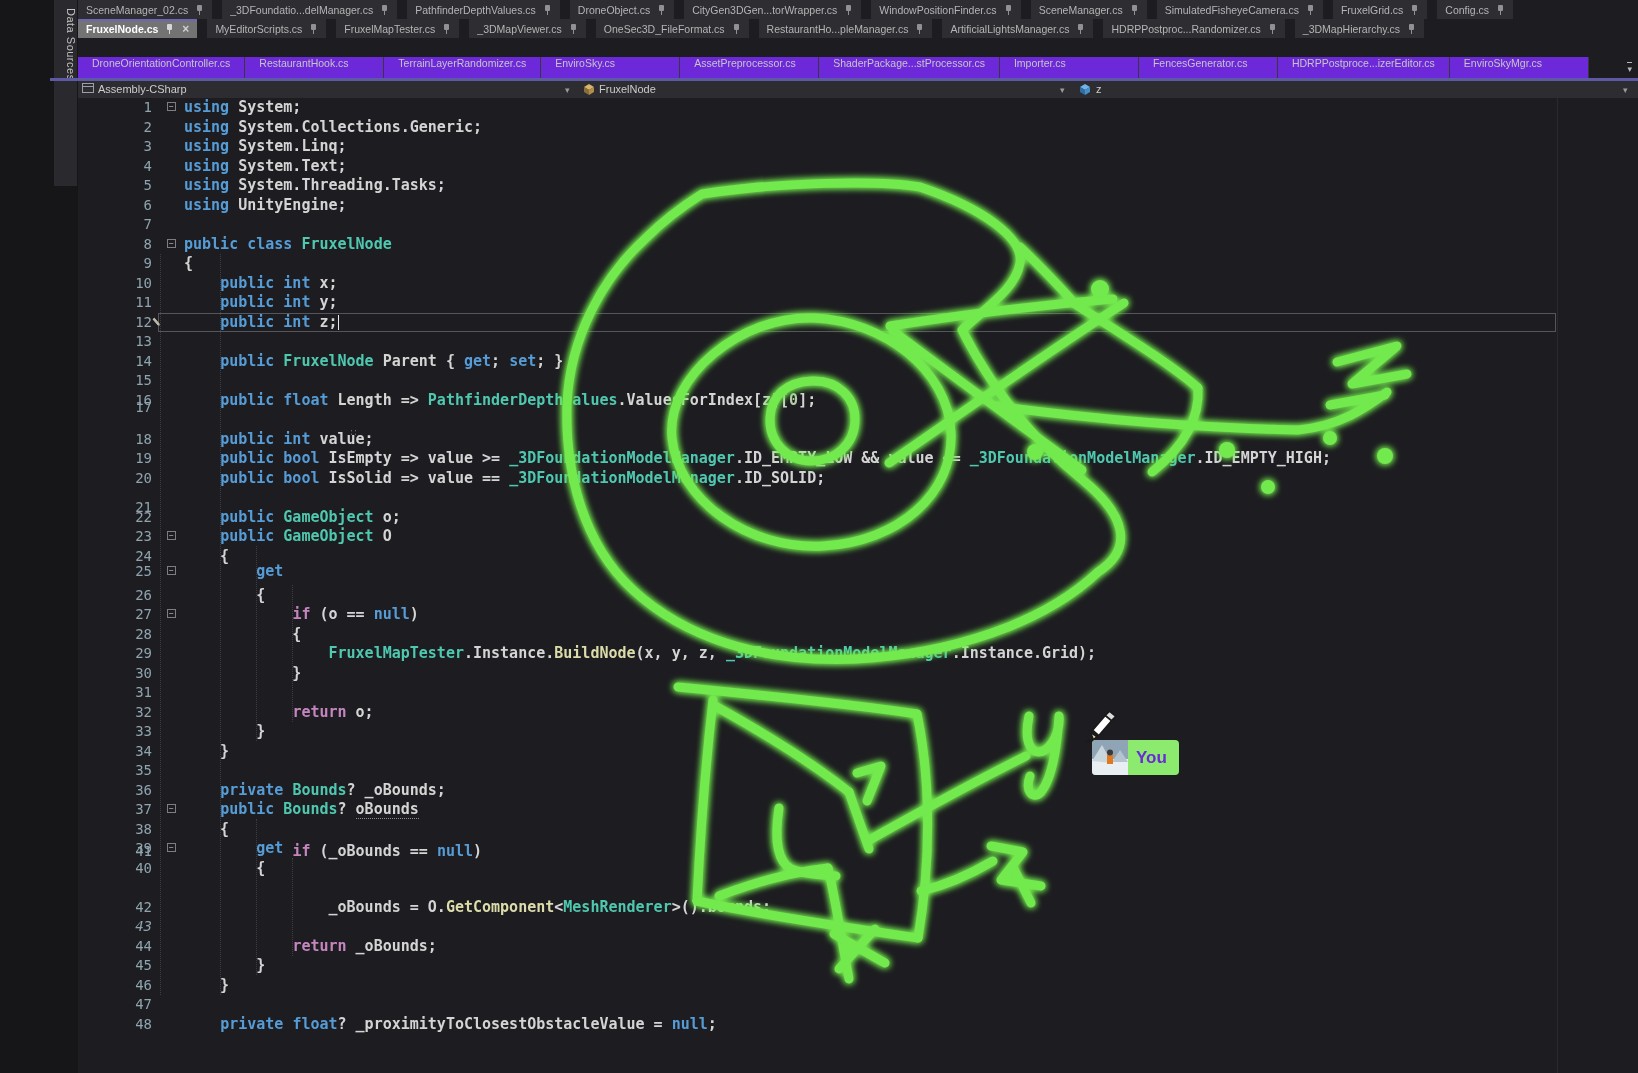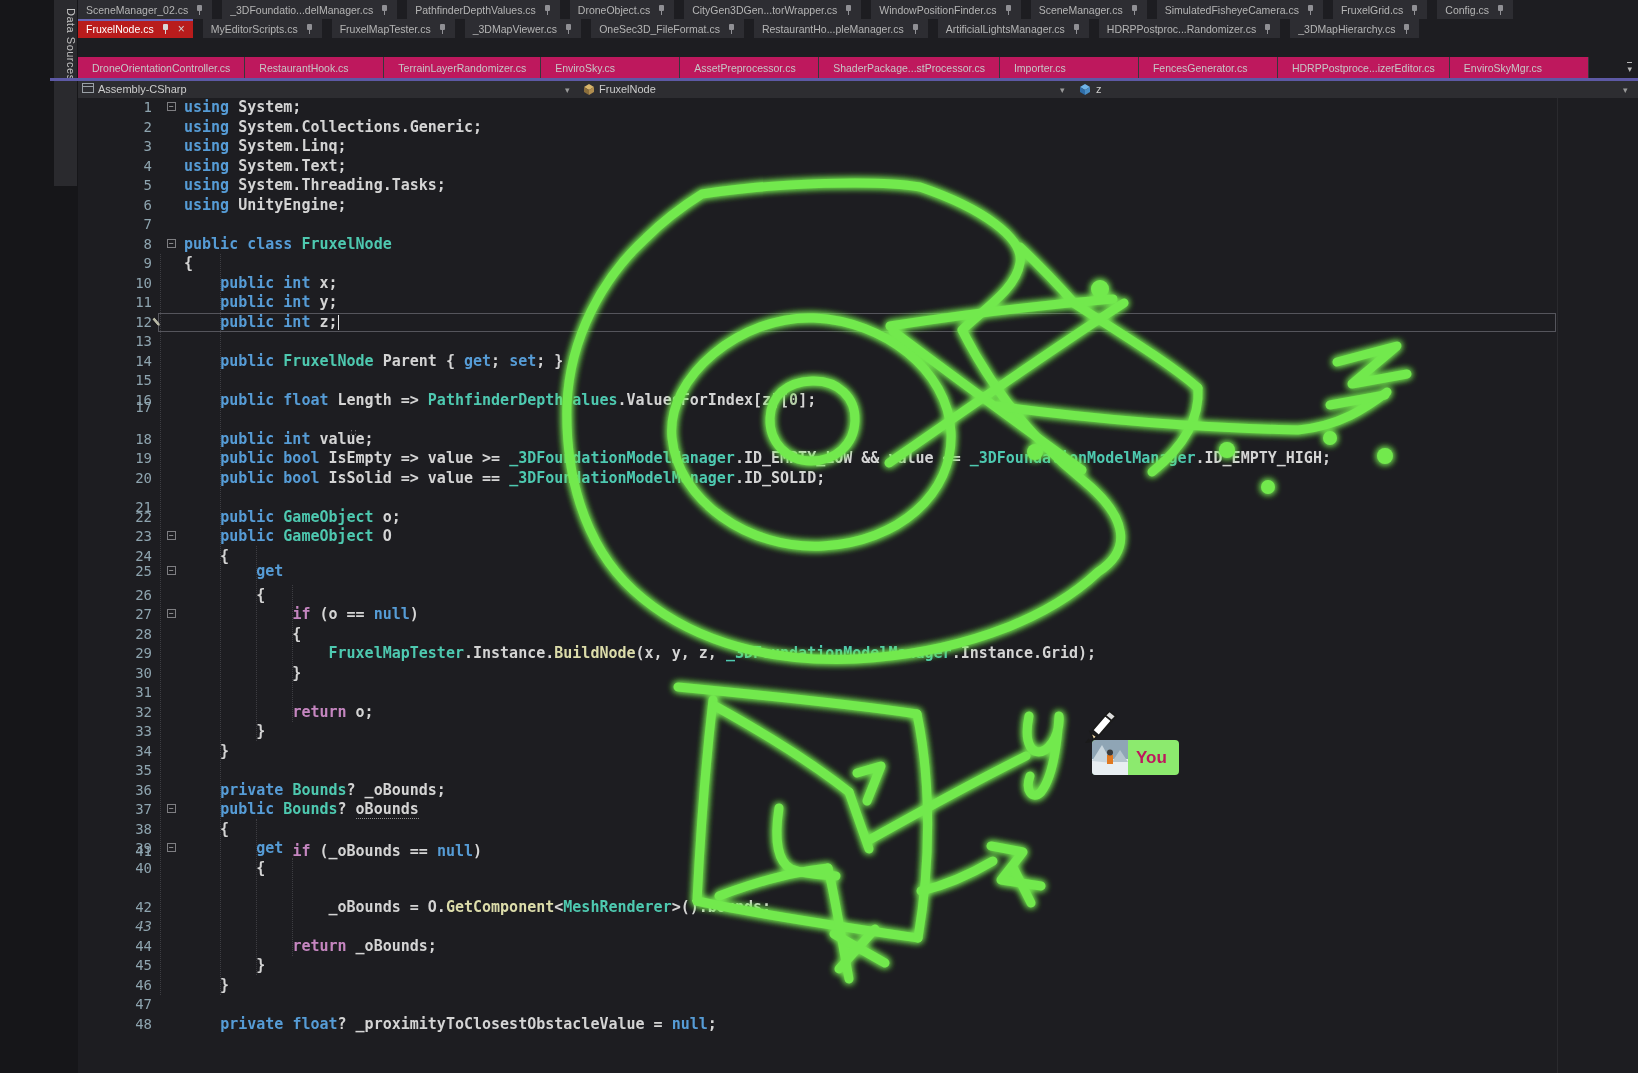--- a/index.html
+++ b/index.html
@@ -9,29 +9,29 @@
   #left-rail{position:absolute;left:0;top:0;width:78px;height:1073px;background:#161619;}
   #vtab{position:absolute;left:54px;top:0;width:23px;height:186px;background:#2a2a2e;
         color:#c2c2c2;font-size:11px;writing-mode:vertical-rl;text-orientation:mixed;
         padding-top:8px;box-sizing:border-box;letter-spacing:.5px;}
   
   .tabrow{position:absolute;left:78px;right:0;height:19px;background:#1d1d21;display:flex;
           align-items:stretch;overflow:hidden;}
   #row1{top:0}#row2{top:19px}#row3{top:38px}
   .tab{display:flex;align-items:center;background:#2d2d32;color:#b5b5b5;font-size:10.5px;
        padding:0 8px;margin-right:10px;white-space:nowrap;cursor:default;}
-  .tab.active{background:#b91c1c;color:#fff;font-weight:normal;box-shadow:inset 0 2px 0 #6b67b5;}
+  .tab.active{background:#737373;color:#fff;font-weight:bold;box-shadow:inset 0 2px 0 #6b67b5;}
   .pin{display:inline-block;width:9px;height:11px;margin-left:7px;position:relative;}
   .pin::before{content:"";position:absolute;left:2px;top:1px;width:5px;height:6px;background:#909095;border-radius:1px;}
   .pin::after{content:"";position:absolute;left:4px;top:7px;width:1px;height:4px;background:#909095;}
   .tab.active .pin::before,.tab.active .pin::after{background:#d6d6d6;}
   .closex{margin-left:8px;font-size:12px;color:#d0d0d0;line-height:1;}
   
   #row4{position:absolute;left:78px;right:0;top:57px;height:21px;background:#1d1d21;display:flex;overflow:hidden;}
-  #row4 .gtab{display:flex;align-items:center;background:#be185d;color:#c6c6c6;font-size:10.5px;
+  #row4 .gtab{display:flex;align-items:flex-start;background:#6d28d9;color:#c6c6c6;font-size:10.5px;
        padding:0 14px;border-right:1px solid #37373c;white-space:nowrap;min-width:110px;}
   .overflow-btn{position:absolute;right:6px;top:4px;color:#b8b8b8;font-size:9px;border-top:1px solid #b8b8b8;line-height:10px;padding-top:1px;}
   #purple-line{position:absolute;left:50px;right:0;top:78px;height:3px;background:#5d59a5;}
   
   #breadcrumb{position:absolute;left:78px;right:0;top:81px;height:17px;background:#2d2d31;color:#cccccc;font-size:11px;}
   #breadcrumb span{position:absolute;top:2px;}
   .bc-caret{color:#9a9a9a;font-size:9px;}
   .bc-proj-ico{position:absolute;left:4px;top:3px;width:12px;height:10px;border:1px solid #9aa0a6;box-sizing:border-box;}
   .bc-proj-ico::before{content:"";position:absolute;left:0;top:2px;right:0;height:1px;background:#9aa0a6;}
   
@@ -48,21 +48,21 @@
   .tk-u{color:#d4d4d4;border-bottom:1px dotted #8f8f8f;}
   #curline{position:absolute;left:158px;top:312.5px;width:1398px;height:19.5px;border:1px solid #55555c;box-sizing:border-box;}
   #caret{position:absolute;left:337px;top:315px;width:1.5px;height:15px;background:#e8e8e8;}
   .guide{position:absolute;width:0;border-left:1px dotted #3d3d42;}
   #editor-right-line{position:absolute;left:1557px;top:98px;bottom:0;width:1px;background:#2a2a2e;}
   #caret-artifact{position:absolute;left:350px;top:428px;color:#8b8b8b;font-size:9px;transform:rotate(90deg);letter-spacing:1px;}
   
   #ann{position:absolute;left:0;top:0;pointer-events:none;}
   
   #you-label{position:absolute;left:1092px;top:740px;height:35px;border-radius:4px;display:flex;align-items:center;overflow:hidden;}
-  #you-text{font-size:17px;font-weight:bold;color:#be185d;padding:0 12px 0 8px;}
+  #you-text{font-size:17px;font-weight:bold;color:#6d28d9;padding:0 12px 0 8px;}
   #pencil-cursor{position:absolute;left:1083px;top:708px;}
 </style>
 </head>
 <body>
 
 <div id="stage">
 
   <div id="left-rail">
     <div id="vtab">Data Sources</div>
   </div>

